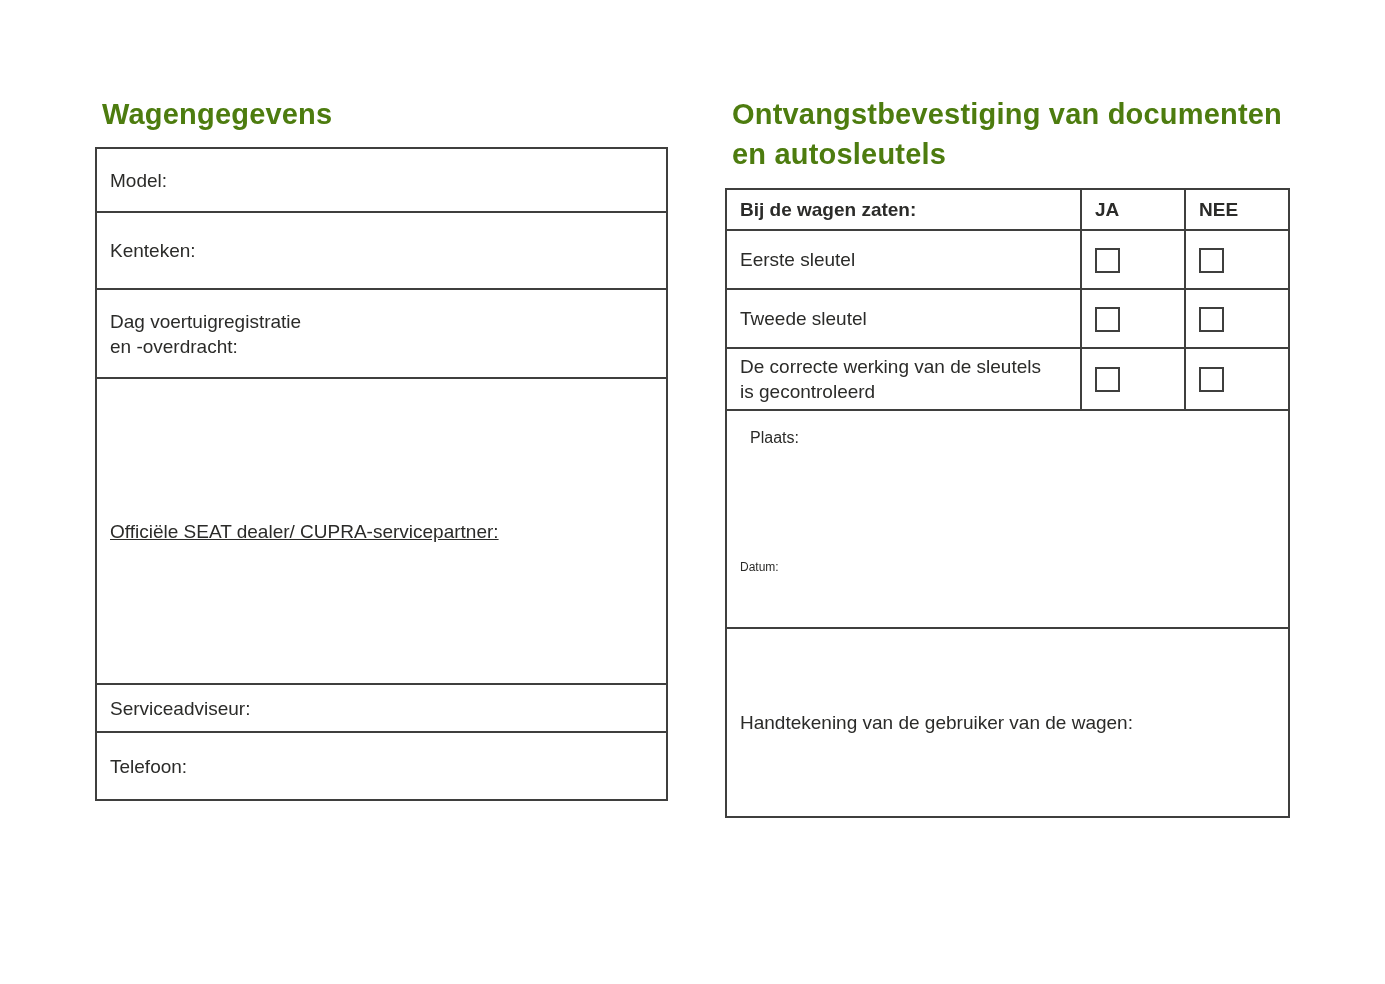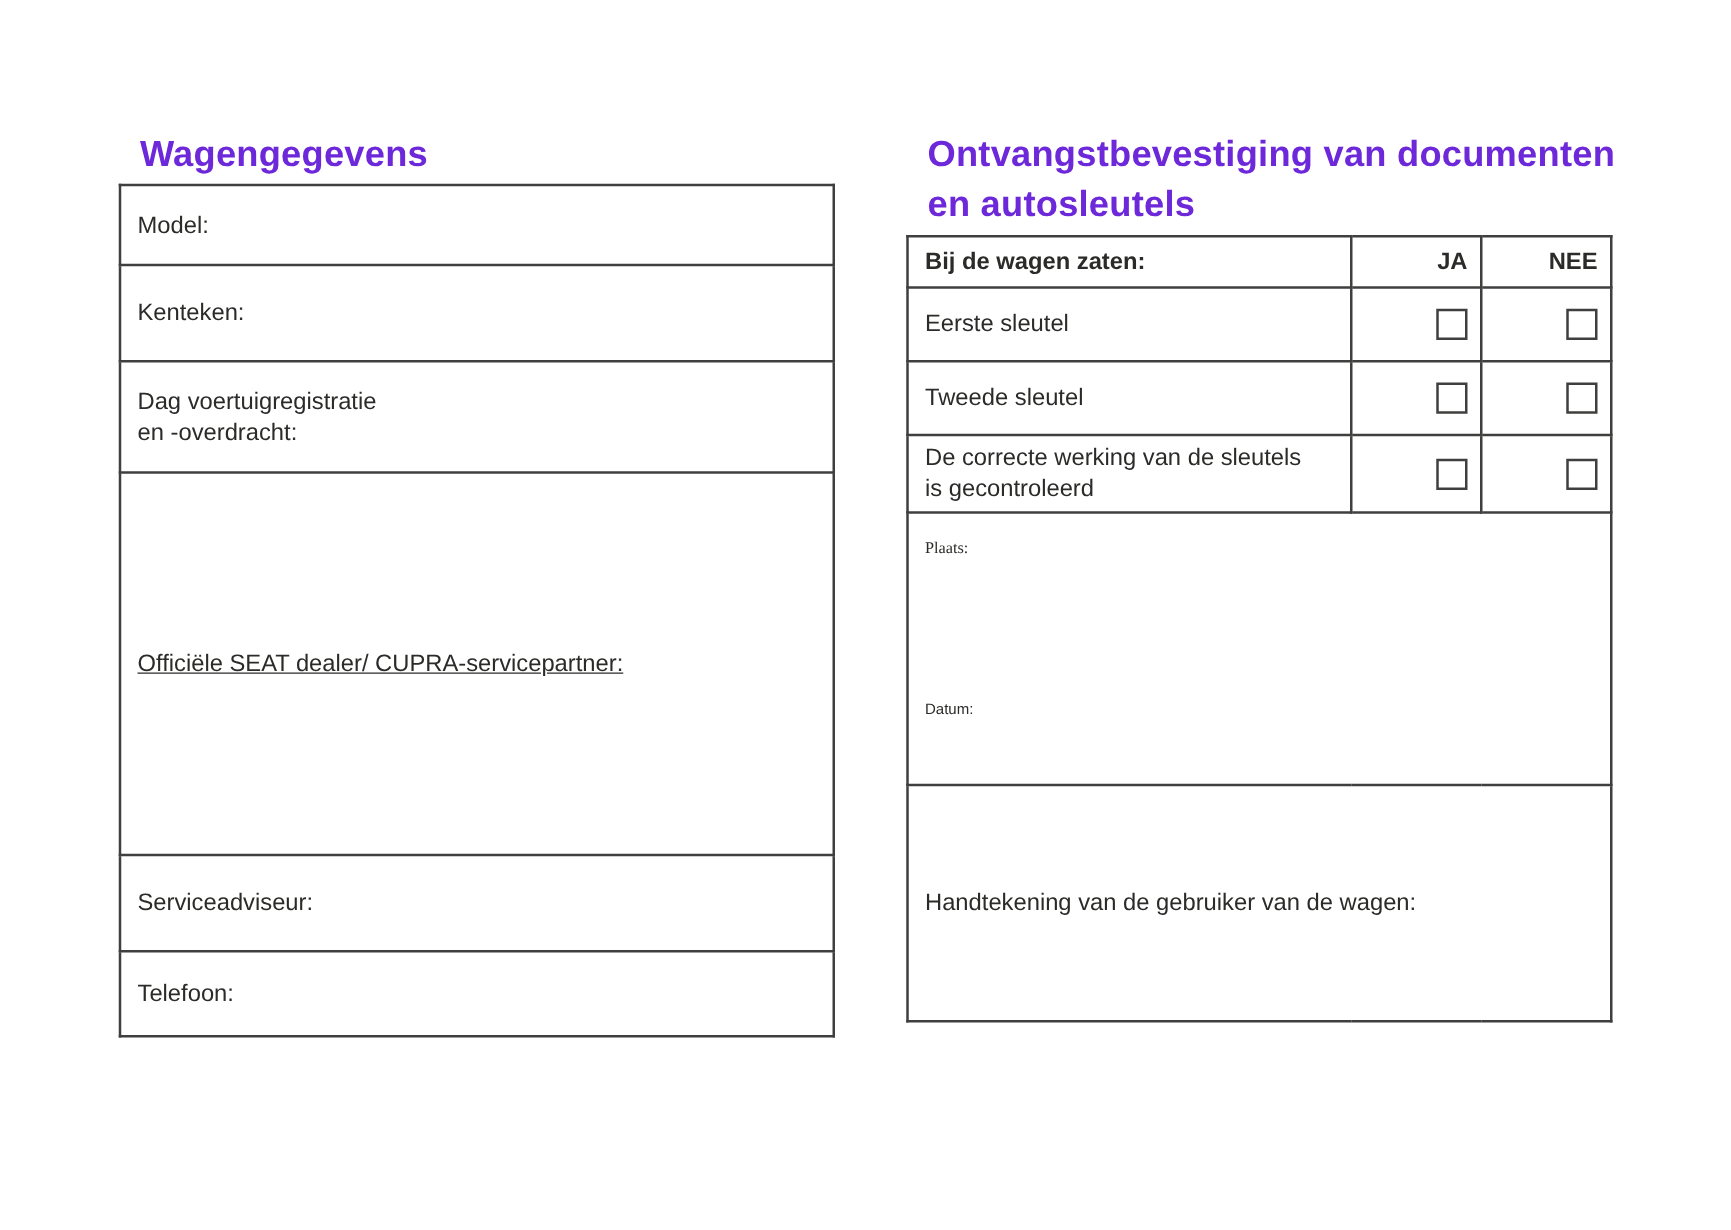--- a/index.html
+++ b/index.html
@@ -8,25 +8,25 @@
     position: relative;
     width: 1385px;
     height: 984px;
     background: #ffffff;
     font-family: "Liberation Sans", sans-serif;
     color: #2b2b29;
     overflow: hidden;
   }
   .title {
     position: absolute;
-    margin: 16px;
+    margin: 6px;
     font-size: 29px;
     line-height: 40px;
     font-weight: 700;
-    color: #6d28d9;
+    color: #4d7c0f;
     letter-spacing: 0.2px;
   }
   .title-left  { left: 96px;  top: 88px; }
   .title-right { left: 726px; top: 88px; width: 620px; }
   .title-right .tline { display: block; }
 
   table.formtable {
     position: absolute;
     border-collapse: collapse;
     table-layout: fixed;
@@ -37,34 +37,34 @@
     font-size: 19px;
     color: #2b2b29;
     padding: 0 10px 0 13px;
     vertical-align: middle;
     line-height: 25px;
   }
   .ltable { left: 95px; top: 147px; width: 573px; padding-left: 48px; }
   .rtable { left: 725px; top: 188px; width: 565px; }
 
   td.top-align { vertical-align: top; padding-top: 20px; text-decoration: underline; }
-  td.center { text-align: right; padding: 0; }
+  td.center { text-align: left; padding: 0; }
   .bold { font-weight: 700; }
 
   .checkbox {
     display: inline-block;
     width: 25px;
     height: 25px;
     border: 2px solid #3f3f3e;
     background: #ffffff;
     vertical-align: middle;
   }
 
   td.pd-cell { position: relative; vertical-align: top; padding: 0; }
-  .pd-cell .place-label { position: absolute; top: 14px;  left: 13px; font-size: 13px; font-family: Liberation Serif, serif; }
+  .pd-cell .place-label { position: absolute; top: 14px;  left: 23px; font-size: 16px; }
   .pd-cell .date-label  { position: absolute; top: 144px; left: 13px; font-size: 12px; }
 
   td.sig-cell { vertical-align: top; padding-top: 13px; }
 </style>
 </head>
 <body>
 
 <div class="page">
 
   <h1 class="title title-left">Wagengegevens</h1>
@@ -85,21 +85,21 @@
       <td>
         <span>Dag voertuigregistratie</span><br>
         <span>en -overdracht:</span>
       </td>
     </tr>
     <tr style="height:306px">
       <td class="top-align">
         <span>Officiële SEAT dealer/ CUPRA-servicepartner:</span>
       </td>
     </tr>
-    <tr style="height:77px">
+    <tr style="height:48px">
       <td>
         <span>Serviceadviseur:</span>
       </td>
     </tr>
     <tr style="height:68px">
       <td>
         <span>Telefoon:</span>
       </td>
     </tr>
   </tbody>

